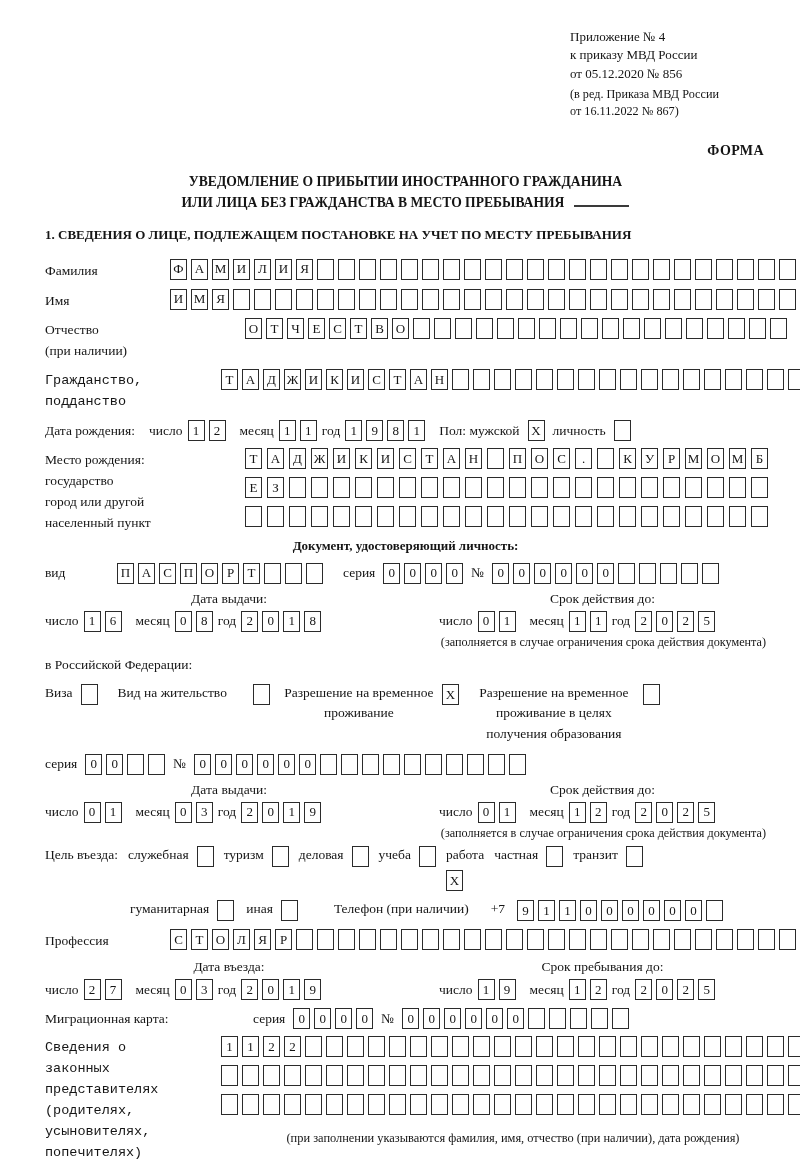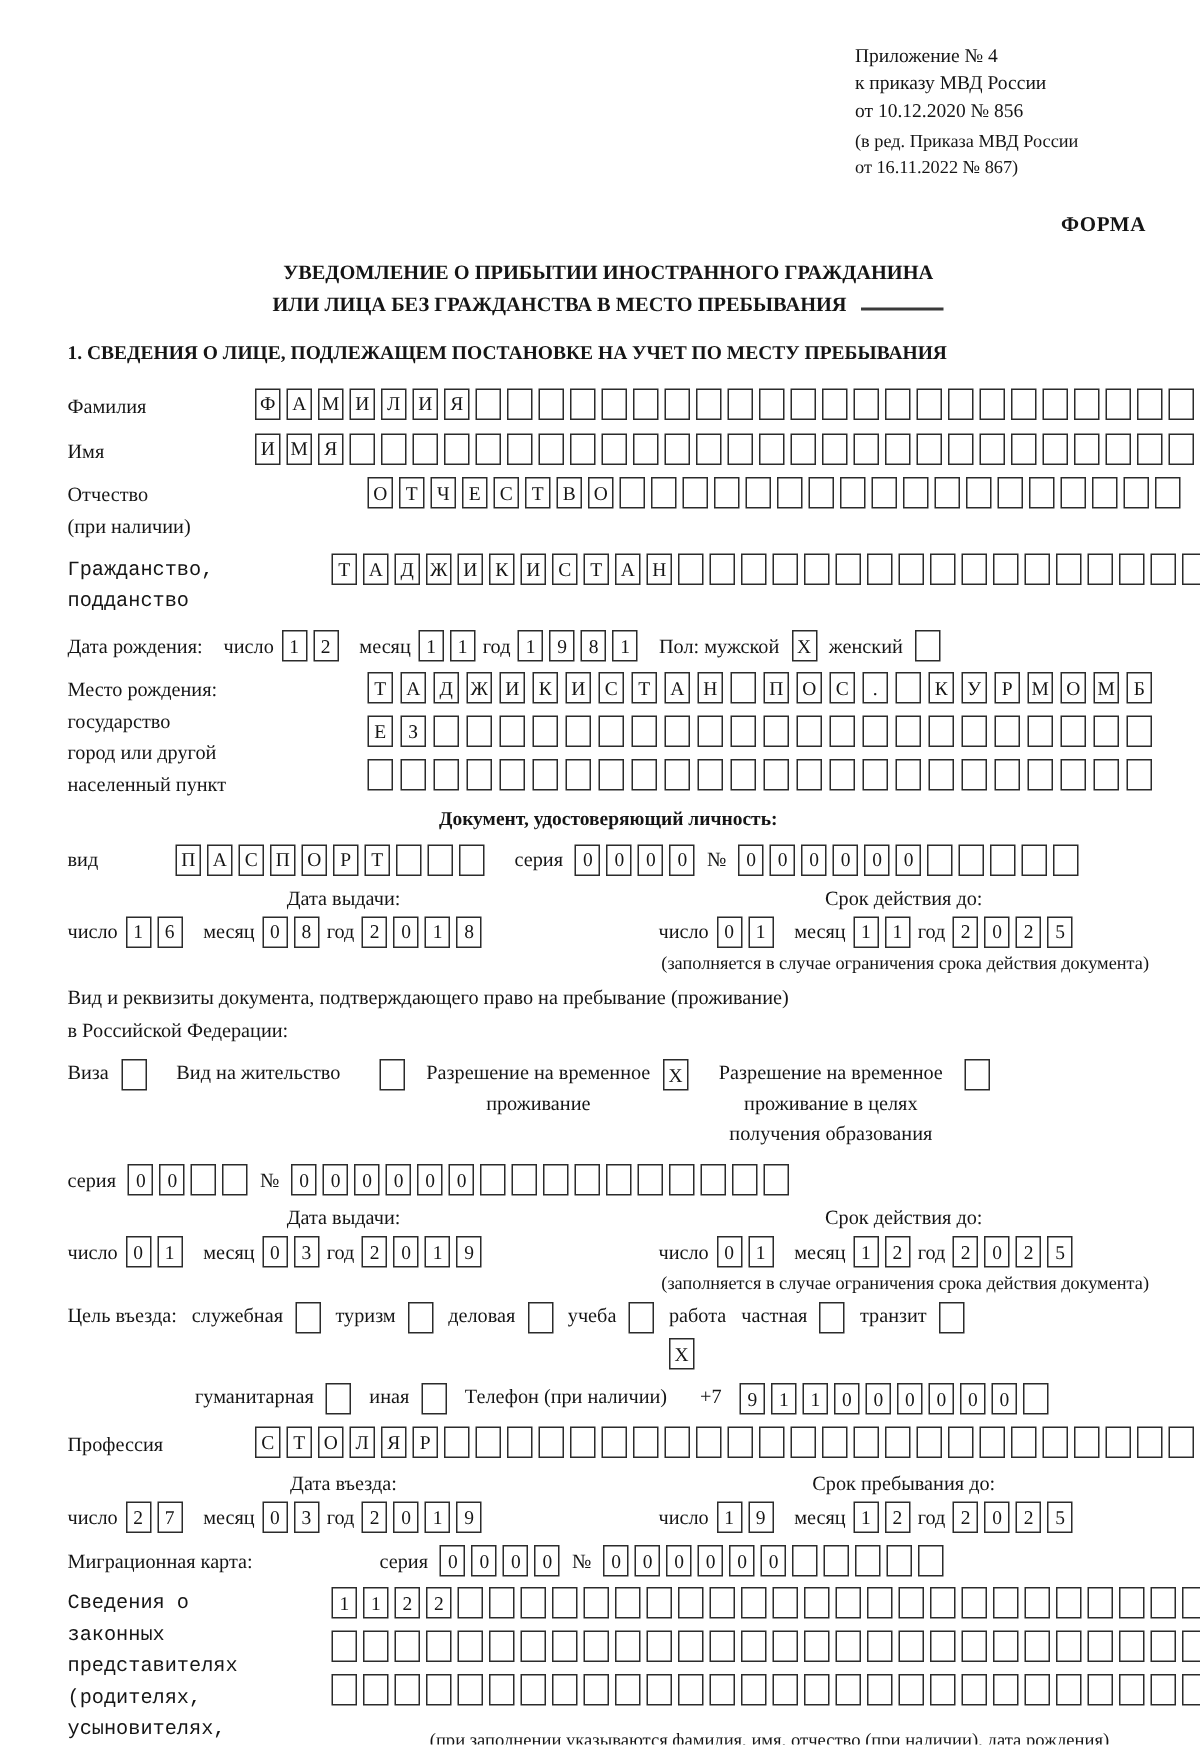--- a/index.html
+++ b/index.html
@@ -60,21 +60,21 @@
   .legal-note { font-size: 12.4px; text-align: center; margin-top: 16px; }
 </style>
 </head>
 <body>
 
 <div class="page">
 
   <div class="hdr">
     <div>Приложение № 4</div>
     <div>к приказу МВД России</div>
-    <div>от 10.12.2020 № 856</div>
+    <div>от 05.12.2020 № 856</div>
     <div class="sub">
       <div>(в ред. Приказа МВД России</div>
       <div>от 16.11.2022 № 867)</div>
     </div>
   </div>
 
   <div class="forma">ФОРМА</div>
 
   <div class="title">
     <div>УВЕДОМЛЕНИЕ О ПРИБЫТИИ ИНОСТРАННОГО ГРАЖДАНИНА</div>
@@ -247,21 +247,21 @@
           <div class="cell">1</div>
           <div class="cell">9</div>
           <div class="cell">8</div>
           <div class="cell">1</div>
         </div>
     </div>
     <span class="slbl ml6">Пол: мужской</span>
     <div class="cells">
         <div class="cell">X</div>
       </div>
-    <span class="slbl">женский</span>
+    <span class="slbl">личность</span>
     <div class="cells">
         <div class="cell"></div>
       </div>
   </div>
 
   <div class="row" style="margin-bottom:4px;">
     <div class="lbl w160">
       <div>Место рождения:</div>
       <div>государство</div>
       <div>город или другой</div>
@@ -430,21 +430,20 @@
             <div class="cell">0</div>
             <div class="cell">2</div>
             <div class="cell">5</div>
           </div>
       </div>
       <div class="note">(заполняется в случае ограничения срока действия документа)</div>
     </div>
   </div>
 
   <div class="para">
-    <div>Вид и реквизиты документа, подтверждающего право на пребывание (проживание)</div>
     <div>в Российской Федерации:</div>
   </div>
 
   <div class="optrow" style="margin-bottom:10px;">
     <div class="opt">
       <span class="optlbl">Виза</span>
       <div class="cells">
           <div class="cell"></div>
         </div>
     </div>
@@ -597,21 +596,21 @@
       <div class="cells">
           <div class="cell"></div>
         </div>
     </div>
     <div class="opt">
       <span class="optlbl">иная</span>
       <div class="cells">
           <div class="cell"></div>
         </div>
     </div>
-    <span class="optlbl" style="margin-left:0;text-align:center;">Телефон (при наличии)</span>
+    <span class="optlbl" style="margin-left:24px;text-align:center;">Телефон (при наличии)</span>
     <span class="optlbl" style="margin-left:10px;">+7</span>
     <div class="cells" style="margin-top:1px;">
         <div class="cell">9</div>
         <div class="cell">1</div>
         <div class="cell">1</div>
         <div class="cell">0</div>
         <div class="cell">0</div>
         <div class="cell">0</div>
         <div class="cell">0</div>
         <div class="cell">0</div>

